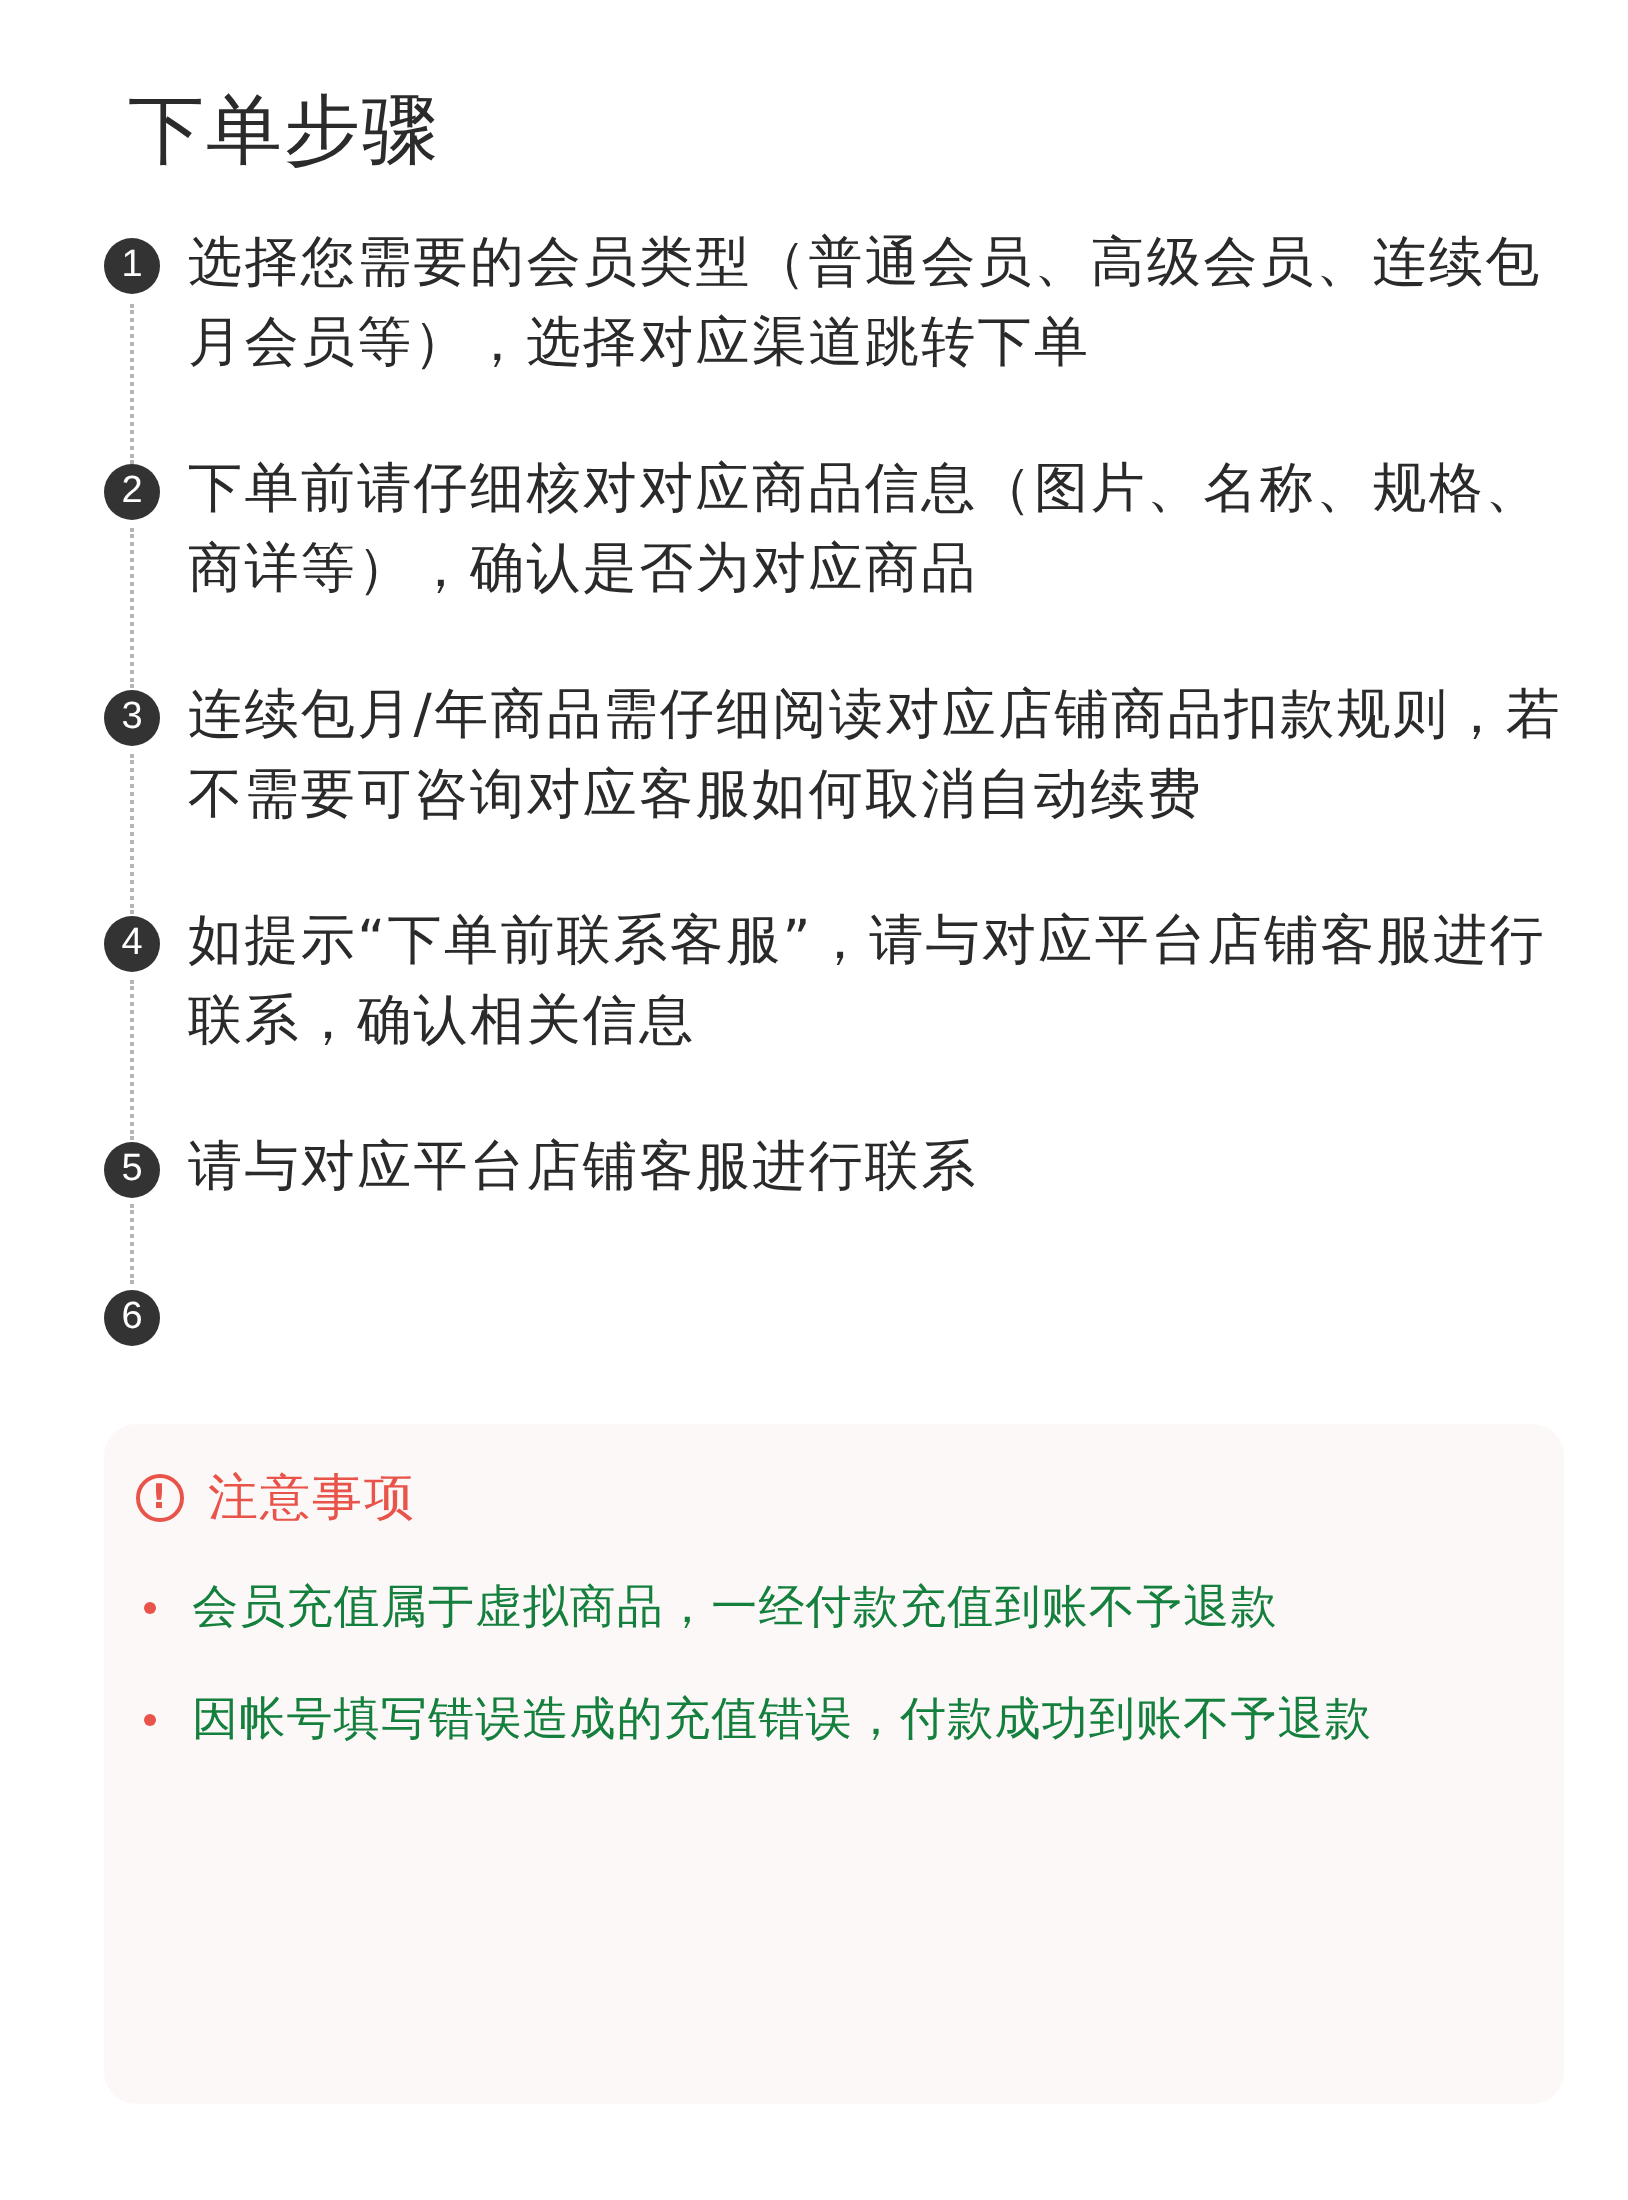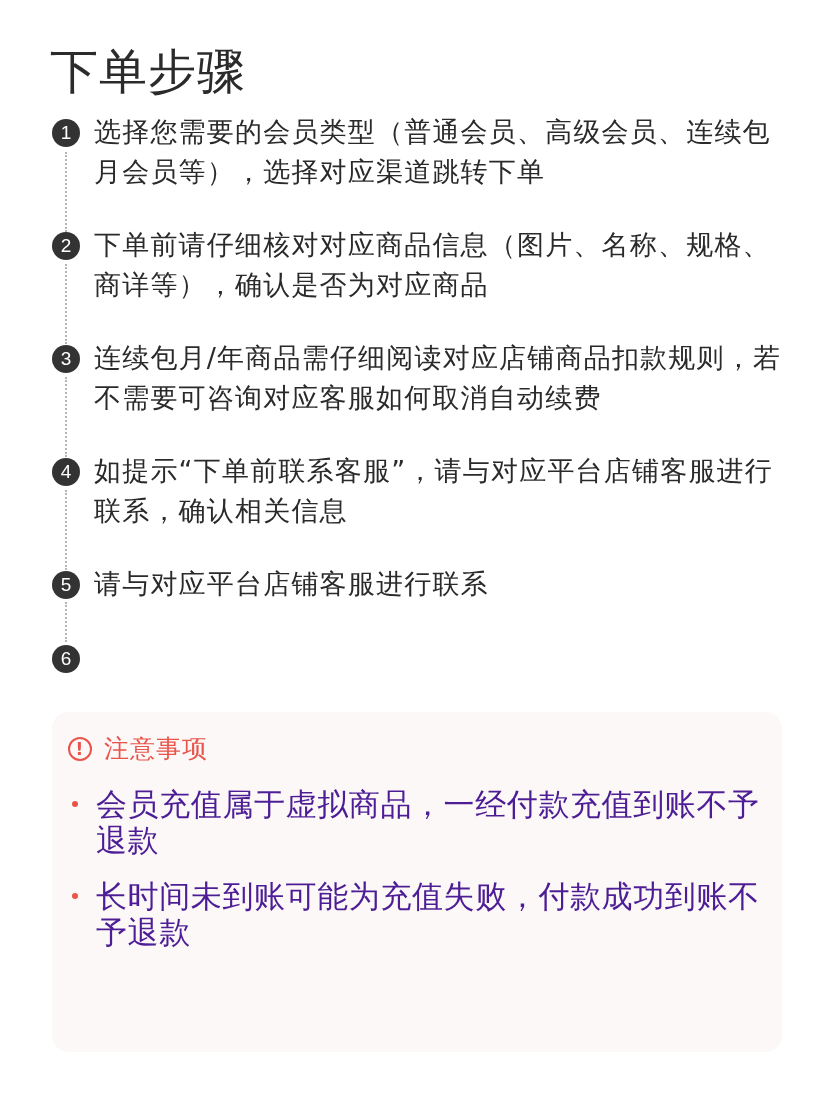--- a/index.html
+++ b/index.html
@@ -1,29 +1,29 @@
 <!DOCTYPE html>
 <html><head>
 <meta charset="utf-8">
 <style>
   html, body { margin:0; padding:0; background:#ffffff; }
   body { width:814px; height:1100px; position:relative; overflow:hidden;
          font-family:"DejaVu Sans","Liberation Sans",sans-serif; color:#222; }
-  .title { position:absolute; left:50px; top:40px; font-size:48px; font-weight:500; color:#2b2b2b; letter-spacing:1px; }
+  .title { position:absolute; left:64px; top:40px; font-size:38px; font-weight:500; color:#2b2b2b; letter-spacing:1px; }
   .steps { position:absolute; left:52px; top:112px; width:730px; }
   .step { position:relative; padding-left:42px; font-size:27px; line-height:40px; color:#2a2a2a; letter-spacing:1.2px; }
   .step .num { position:absolute; left:0; top:7px; width:28px; height:28px; border-radius:50%;
                background:#333; color:#fff; font-size:19px; line-height:28px; text-align:center;
                font-family:"Liberation Sans",sans-serif; font-weight:400; letter-spacing:0; }
   .connector { position:absolute; left:13px; width:0; border-left:2px dotted #b5b5b5; }
   .notice { position:absolute; left:52px; top:712px; width:730px; height:340px; background:#fdf8f8; border-radius:16px; }
   .notice-head { position:absolute; left:16px; top:20px; display:flex; align-items:center; color:#e8544a; font-size:25px; letter-spacing:1px; }
   .alert-icon { width:24px; height:24px; border:2px solid #e8544a; border-radius:50%; display:flex; align-items:center; justify-content:center; font-size:17px; font-weight:bold; margin-right:12px; box-sizing:border-box; }
   .bullets { position:absolute; left:16px; top:74px; width:700px; }
-  .bullet { position:relative; padding-left:28px; color:#4c1d95; font-size:31px; line-height:36px; letter-spacing:0.6px; margin-bottom:20px; }
+  .bullet { position:relative; padding-left:28px; color:#15803d; font-size:23px; line-height:36px; letter-spacing:0.6px; margin-bottom:20px; }
   .bullet .dot { position:absolute; left:4px; top:15px; width:6px; height:6px; border-radius:50%; background:#e8544a; }
 </style>
 </head>
 <body>
 
 <div class="title">下单步骤</div>
 
 <div class="steps">
   <div class="connector" style="top:40px;height:80px;"></div>
   <div class="connector" style="top:152px;height:80px;"></div>
@@ -61,16 +61,16 @@
     <span class="alert-icon">!</span>
     <span>注意事项</span>
   </div>
   <div class="bullets">
     <div class="bullet">
       <span class="dot"></span>
       <span>会员充值属于虚拟商品，一经付款充值到账不予退款</span>
     </div>
     <div class="bullet">
       <span class="dot"></span>
-      <span>长时间未到账可能为充值失败，付款成功到账不予退款</span>
+      <span>因帐号填写错误造成的充值错误，付款成功到账不予退款</span>
     </div>
   </div>
 </div>
 
 </body></html>

